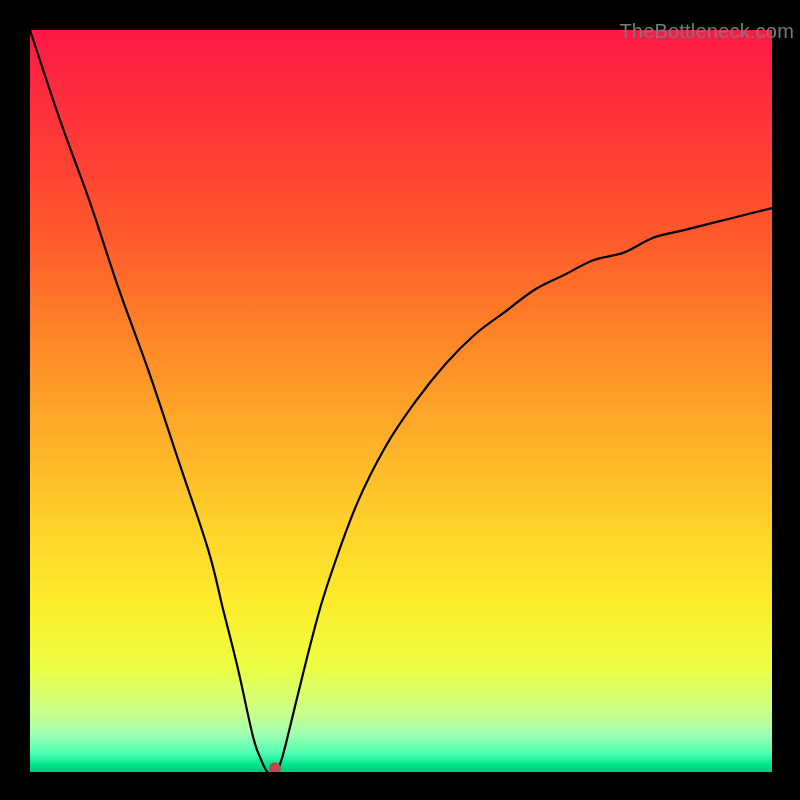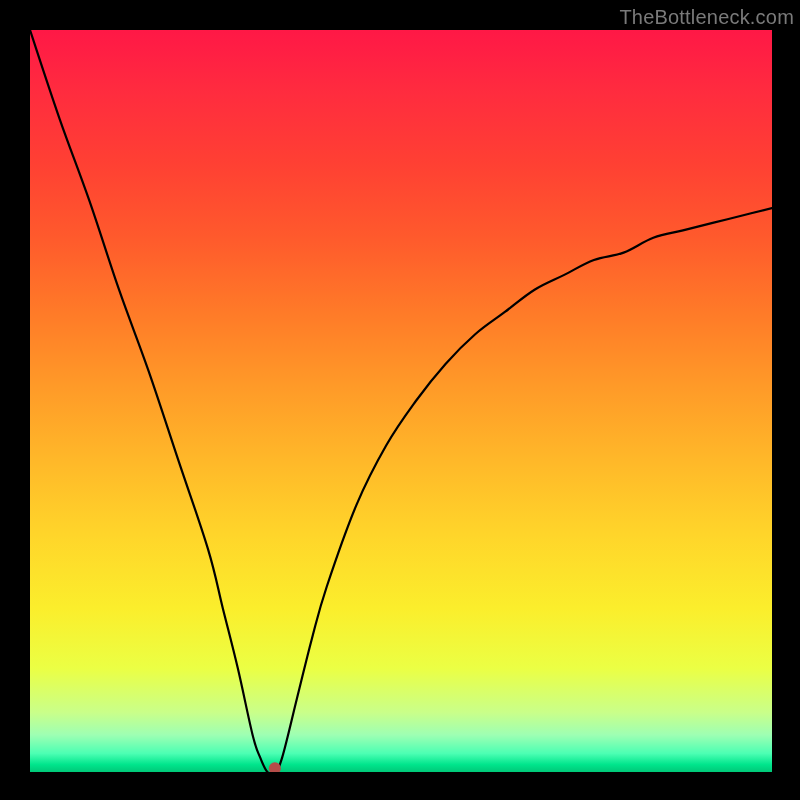--- a/index.html
+++ b/index.html
@@ -43,21 +43,21 @@
   }
   .curve-svg {
     position: absolute;
     left: 0;
     top: 0;
     width: 742px;
     height: 742px;
   }
   .watermark {
     position: absolute;
-    top: 6px;
+    top: 20px;
     right: 6px;
     color: #7a7a7a;
     font-size: 20px;
     font-weight: 500;
     letter-spacing: 0.2px;
   }
 </style>
 </head>
 <body>
 

